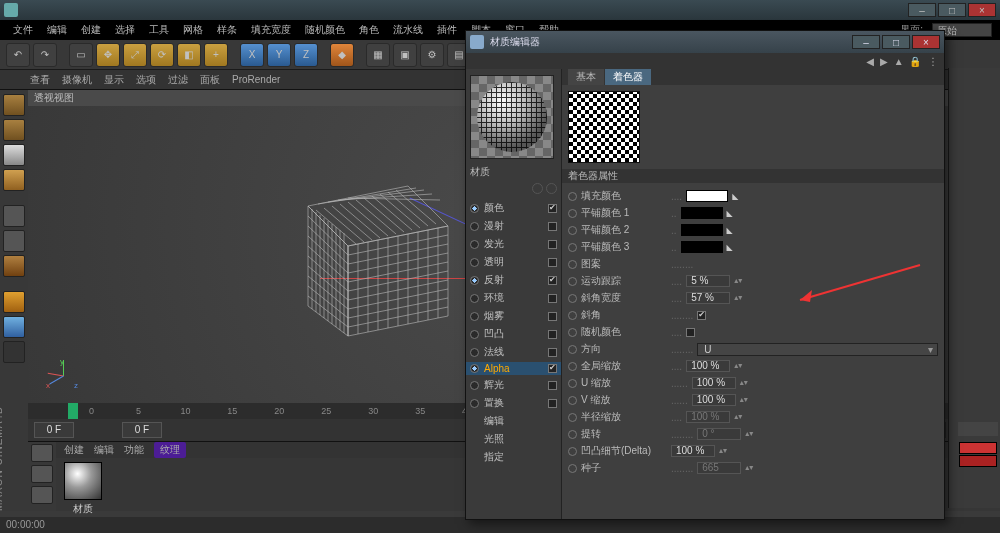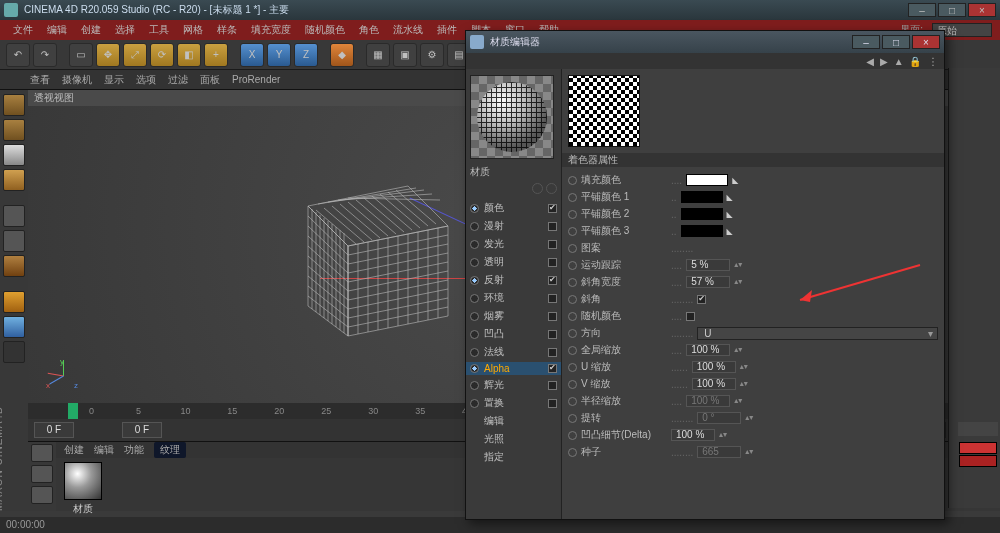--- a/index.html
+++ b/index.html
@@ -7,21 +7,21 @@
 
   
   .titlebar { height: 20px; background: linear-gradient(#3a4a52,#2a363c); display:flex; align-items:center; padding:0 4px; }
   .titlebar .logo { width:14px; height:14px; background:#6aa; border-radius:2px; margin-right:6px;}
   .titlebar .title { color:#cde; }
   .titlebar .ctrls { margin-left:auto; display:flex; gap:2px;}
   .wbtn { width:28px; height:14px; background:#4a5a60; border:1px solid #222; display:flex; align-items:center; justify-content:center;}
   .wbtn.close{background:#a33;}
 
   
-  .menubar { height:20px; background:#7f1d1d; display:flex; align-items:center; padding:0 8px; gap:4px; color:#bbb;}
+  .menubar { height:20px; background:#000000; display:flex; align-items:center; padding:0 8px; gap:4px; color:#bbb;}
   .menubar span{ padding:2px 5px;}
   .menubar .spacer{flex:1;}
   .menubar .rlabel{color:#999;}
   .rbox{width:60px;height:14px;background:#444;border:1px solid #222;}
 
   
   .maintoolbar { height:30px; background:#383838; display:flex; align-items:center; padding:0 6px; gap:3px; border-bottom:1px solid #1a1a1a;}
   .tbtn{width:24px;height:24px;background:#555;border:1px solid #2a2a2a;border-radius:3px;display:flex;align-items:center;justify-content:center;}
   .tbtn.gold{background:linear-gradient(#caa040,#a07820);}
   .tbtn.blue{background:linear-gradient(#5590d0,#2a5a90);}
@@ -71,21 +71,21 @@
   .framebox{width:40px;height:16px;background:#3a3a3a;border:1px solid #555;color:#ddd;text-align:center;line-height:14px;}
   .playbtn{width:20px;height:16px;background:#444;border:1px solid #222;display:flex;align-items:center;justify-content:center;color:#aaa;font-size:8px;}
   .playbtn.green{color:#4c4;}
 
   
   .matpanel{height:70px;background:#363636;border-top:1px solid #111;display:flex;}
   .matstrip{width:28px;background:#383838;display:flex;flex-direction:column;gap:3px;align-items:center;padding-top:2px;}
   .mlbtn{width:22px;height:18px;background:#555;border:1px solid #222;border-radius:2px;}
   .mattabs{flex:1;display:flex;flex-direction:column;}
   .mattabbar{height:16px;background:#333;display:flex;align-items:center;gap:10px;padding:0 8px;color:#aaa;}
-  .mattabbar span.sel{background:#0f172a;padding:1px 6px;border-radius:2px;}
+  .mattabbar span.sel{background:#4c1d95;padding:1px 6px;border-radius:2px;}
   .matcontent{flex:1;display:flex;align-items:flex-start;padding:4px;}
   .matthumb{width:46px;display:flex;flex-direction:column;align-items:center;gap:2px;}
   .matball{width:38px;height:38px;background:radial-gradient(circle at 35% 30%,#fff,#999 40%,#333);border:1px solid #000;}
   .matname{color:#ccc;}
   .maxon-label{position:absolute;left:4px;bottom:22px;transform:rotate(-90deg);transform-origin:left bottom;color:#888;font-size:10px;letter-spacing:1px;}
 
   
   .status{position:absolute;left:0;bottom:0;height:16px;width:100%;background:#2c2c2c;color:#999;padding:0 6px;line-height:16px;}
 
   
@@ -148,21 +148,20 @@
   .rp-strip{position:absolute;right:2px;bottom:40px;width:40px;}
   .rp-sw{height:12px;margin:1px;border:1px solid #000;}
   .rp-sw.r{background:#c33;} .rp-sw.r2{background:#a22;}
   .rp-pen{height:14px;background:#444;margin-bottom:6px;}
 </style>
 </head>
 <body>
 
 <div class="titlebar">
   <div class="logo"></div>
-  <span class="title">CINEMA 4D R20.059 Studio (RC - R20) - [未标题 1 *] - 主要</span>
   <div class="ctrls">
     <div class="wbtn">–</div>
     <div class="wbtn">□</div>
     <div class="wbtn close">×</div>
   </div>
 </div>
 
 <div class="menubar">
   <span>文件</span>
   <span>编辑</span>
@@ -509,20 +508,24 @@
         </div>
       <div class="chanrow">
           <span style="padding-left:14px">光照</span>
         </div>
       <div class="chanrow">
           <span style="padding-left:14px">指定</span>
         </div>
     </div>
 
     <div class="dlg-right">
+      <div class="dlg-tabs">
+        <span>基本</span>
+        <span class="sel">着色器</span>
+      </div>
       <div class="shader-prev">
         <div class="gridprev"></div>
       </div>
       <div class="sechdr">着色器属性</div>
       <div class="props">
         <div class="prow">
             <div class="dot"></div>
             <span class="plbl">填充颜色</span>
             <span class="dots">....</span>
             <div class="swatch white"></div>

